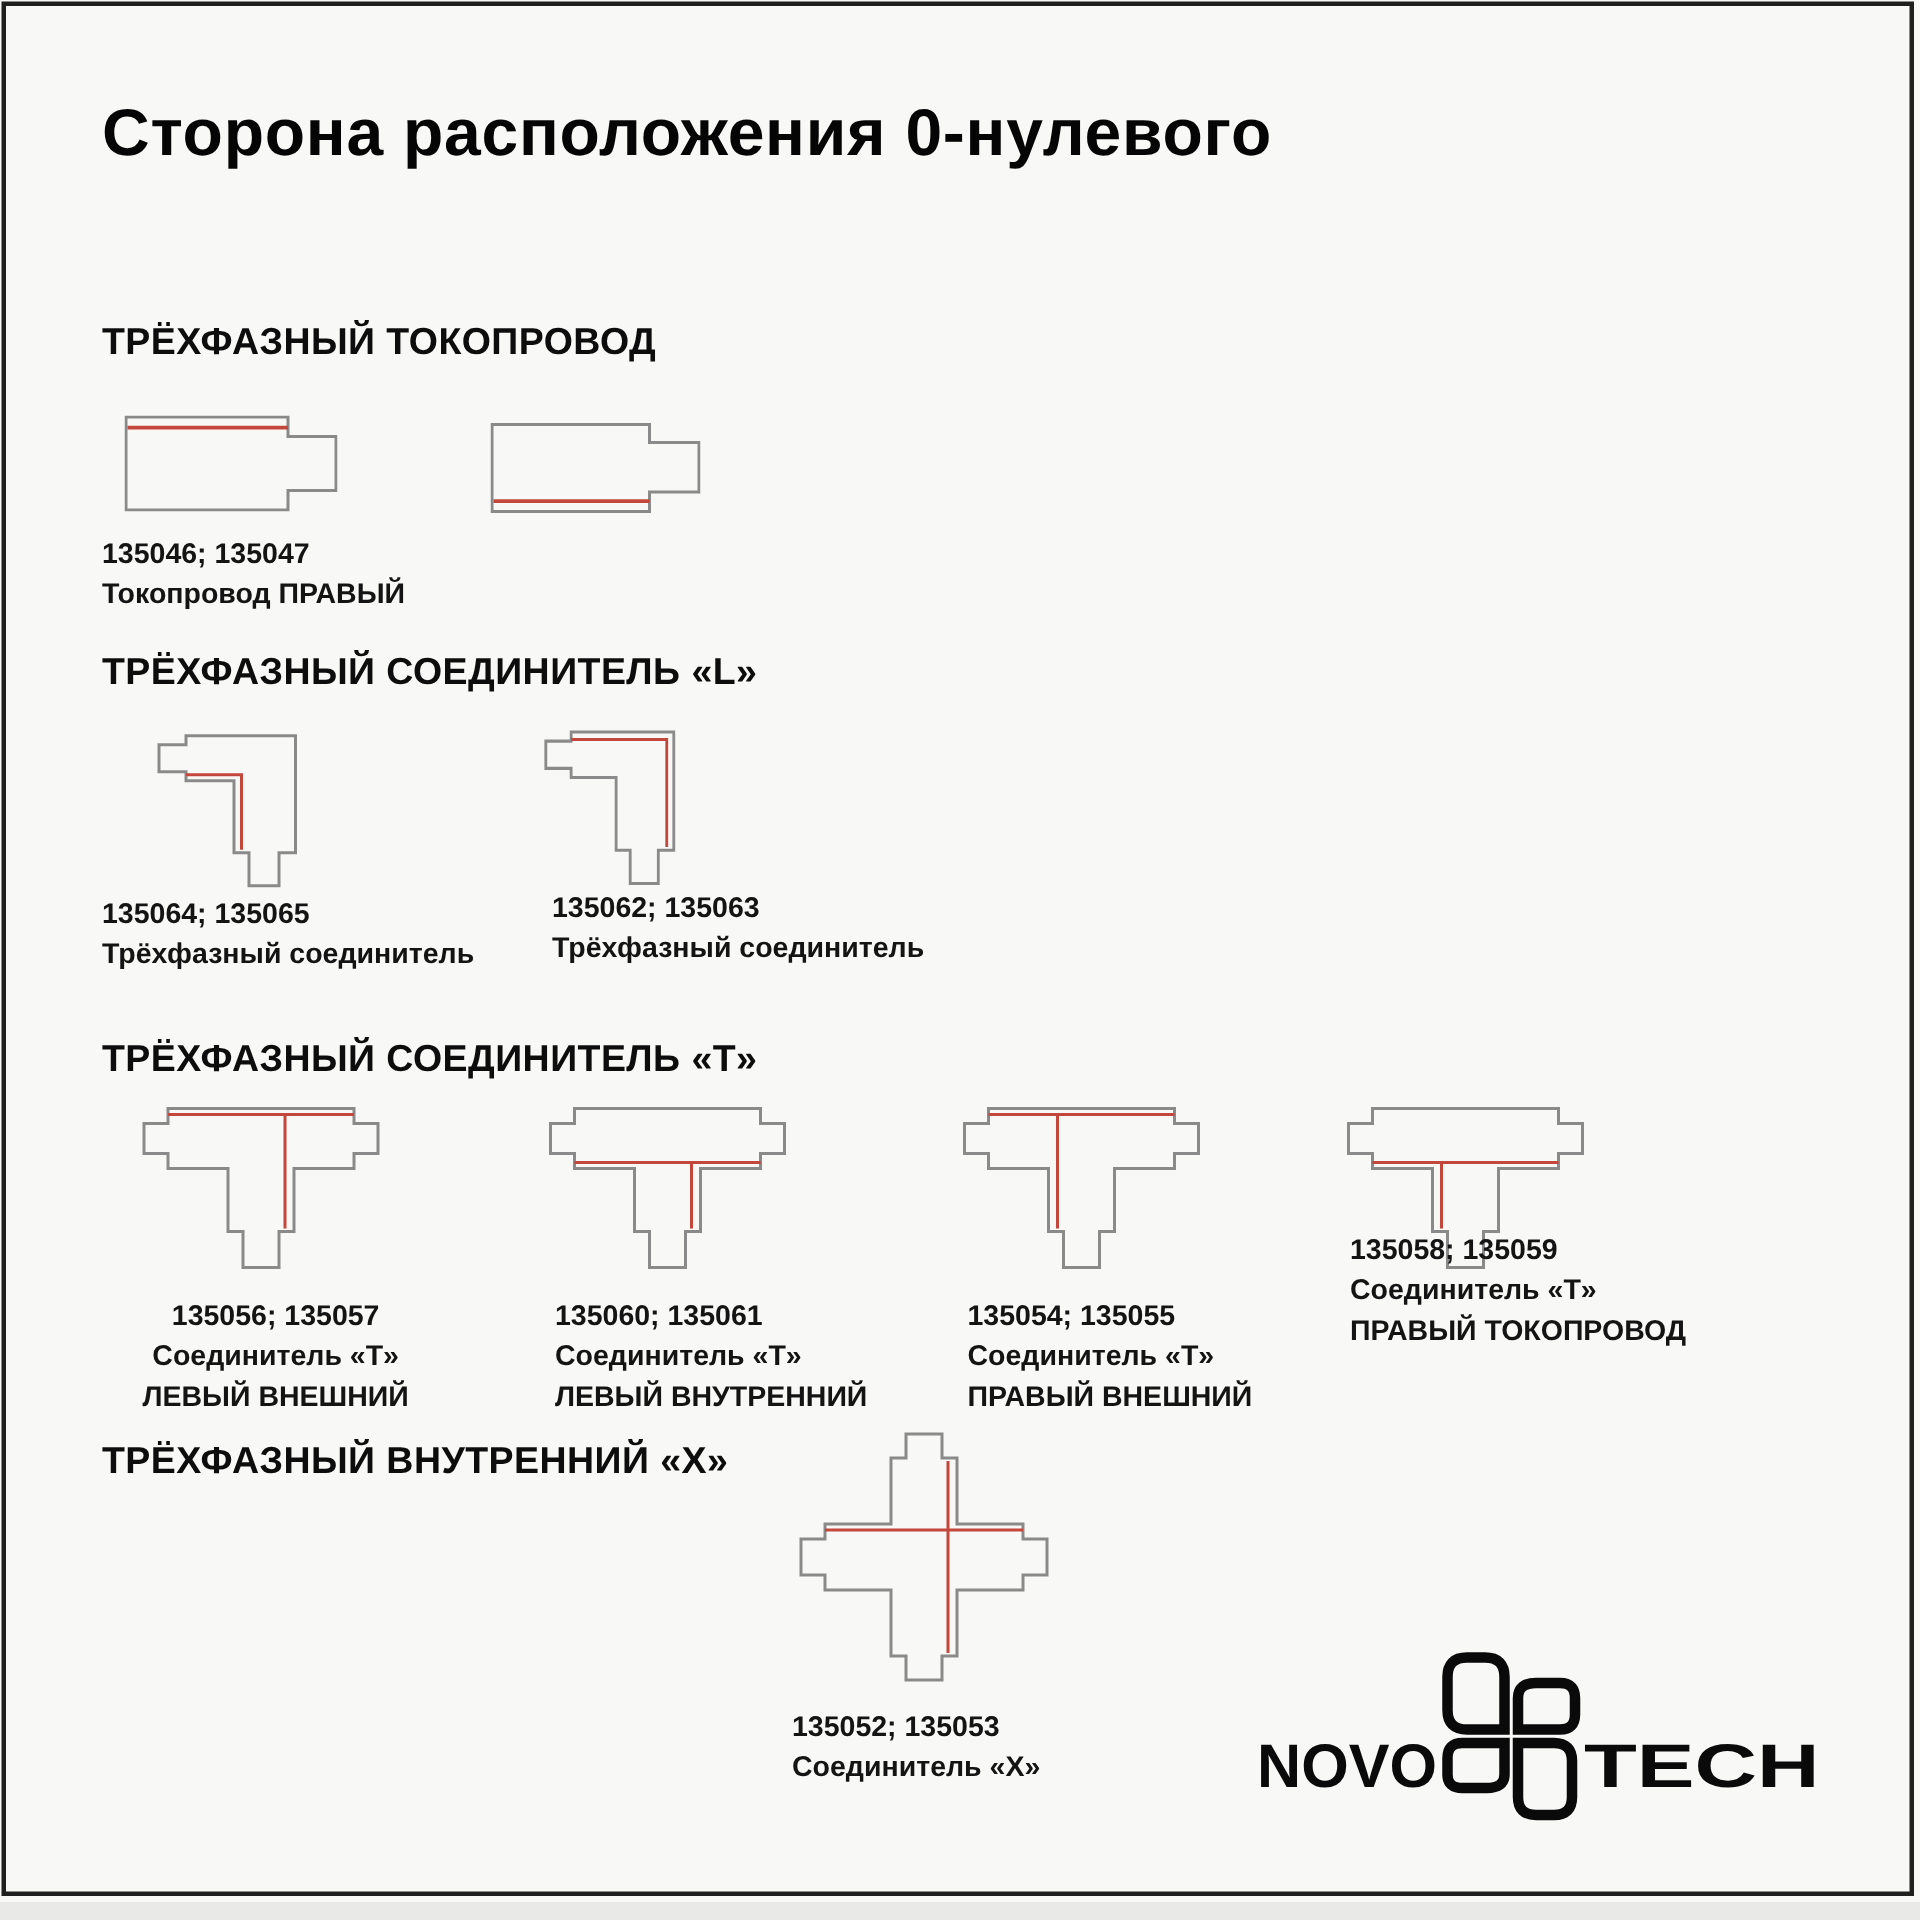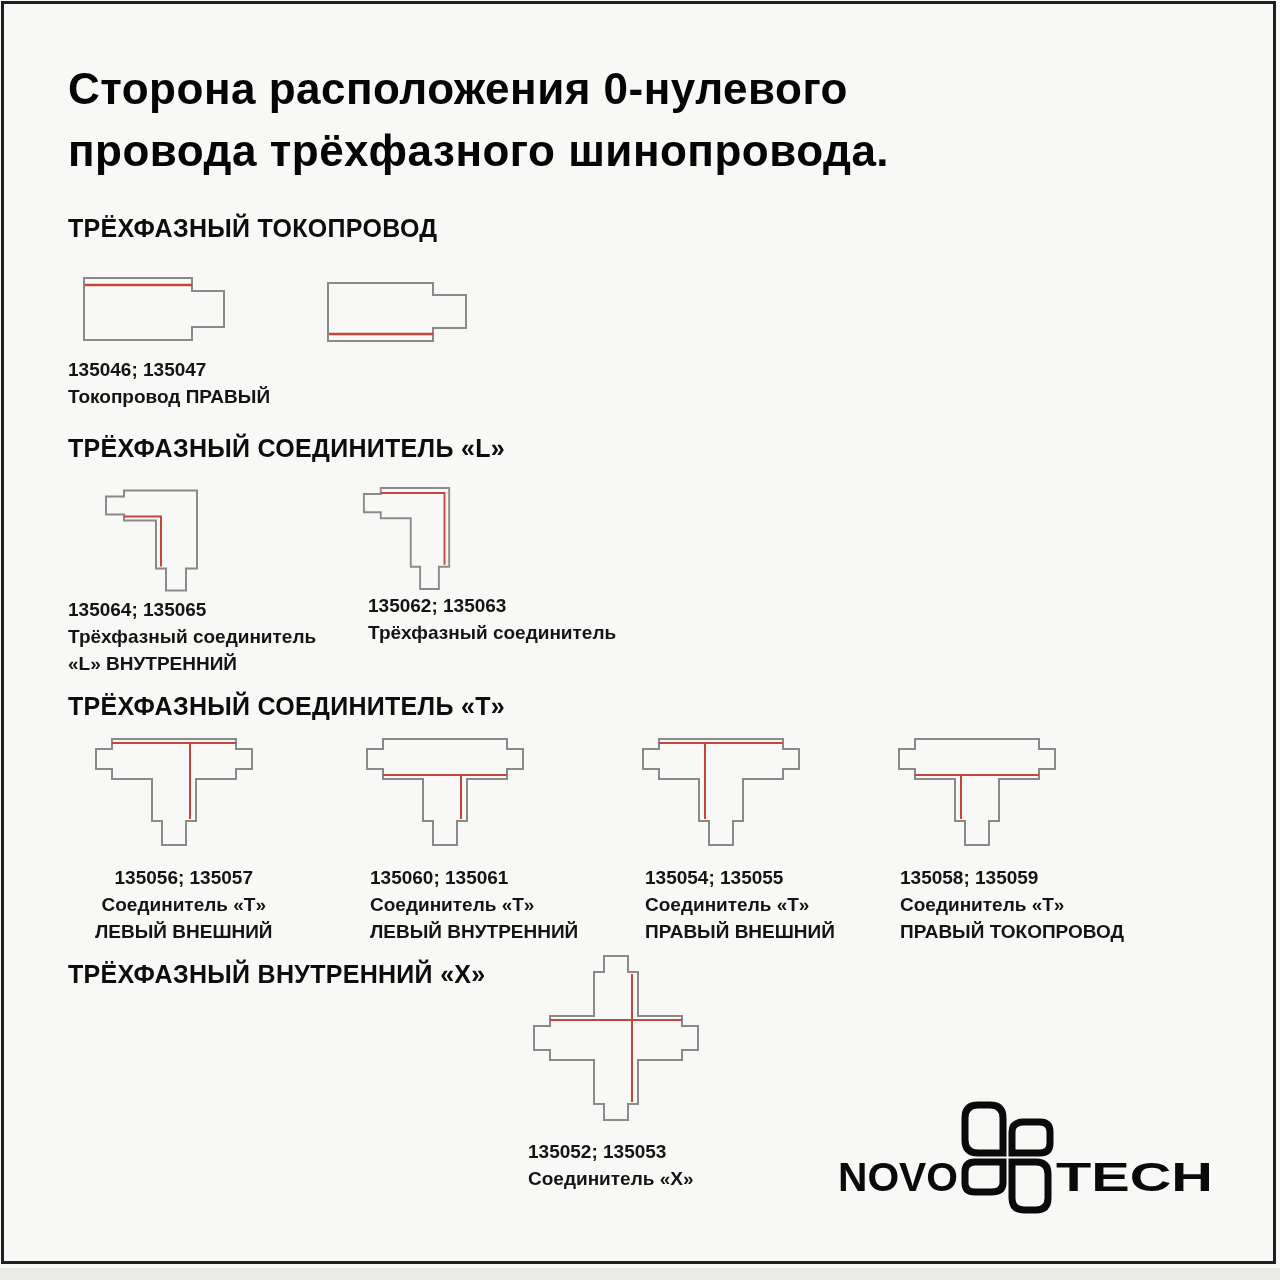--- a/index.html
+++ b/index.html
@@ -27,21 +27,20 @@
   .leaf{fill:#f8f8f6;stroke:#0a0a0a;stroke-width:7;}
 </style>
 </head>
 <body>
 
 <div class="page">
   <div class="frame"></div>
 
   <div class="title">
     <div>Сторона расположения 0-нулевого</div>
-    <div>провода трёхфазного шинопровода.</div>
   </div>
 
   <div class="sec-heading" style="top:214px;">ТРЁХФАЗНЫЙ ТОКОПРОВОД</div>
 
   <svg class="shape" style="left:83px;top:277px;" width="142" height="64" viewBox="0 0 142 64">
     <polygon class="outline" points="1,1 109,1 109,14 141,14 141,50 109,50 109,63 1,63"></polygon>
     <line class="neutral" x1="2" y1="8" x2="109" y2="8"></line>
   </svg>
 
   <svg class="shape" style="left:327px;top:282px;" width="140" height="60" viewBox="0 0 140 60">
@@ -62,21 +61,20 @@
   </svg>
 
   <svg class="shape" style="left:362px;top:486px;" width="105" height="106" viewBox="0 0 112 105" preserveAspectRatio="none">
     <polygon class="outline" points="20,2 93,2 93,80 82,80 82,102 62,102 62,80 52,80 52,32 20,32 20,26 2,26 2,8 20,8"></polygon>
     <polyline class="neutral" points="20,7 88,7 88,78" style="stroke-width:2;"></polyline>
   </svg>
 
   <div class="label" style="left:68px;top:596px;">
     <div>135064; 135065</div>
     <div>Трёхфазный соединитель</div>
-    <div>«L» ВНУТРЕННИЙ</div>
   </div>
   <div class="label" style="left:368px;top:592px;">
     <div>135062; 135063</div>
     <div>Трёхфазный соединитель</div>
   </div>
 
   <div class="sec-heading" style="top:692px;">ТРЁХФАЗНЫЙ СОЕДИНИТЕЛЬ «Т»</div>
 
   <svg class="shape" style="left:90px;top:733px;" width="168" height="118" viewBox="0 0 168 118">
     <polygon class="outline" points="22,6 146,6 146,16 162,16 162,36 146,36 146,46 106,46 106,88 96,88 96,112 72,112 72,88 62,88 62,46 22,46 22,36 6,36 6,16 22,16"></polygon>
@@ -110,21 +108,21 @@
   <div class="label" style="left:370px;top:864px;">
     <div>135060; 135061</div>
     <div>Соединитель «Т»</div>
     <div>ЛЕВЫЙ ВНУТРЕННИЙ</div>
   </div>
   <div class="label" style="left:645px;top:864px;">
     <div>135054; 135055</div>
     <div>Соединитель «Т»</div>
     <div>ПРАВЫЙ ВНЕШНИЙ</div>
   </div>
-  <div class="label" style="left:900px;top:864px;">
+  <div class="label" style="left:900px;top:820px;">
     <div>135058; 135059</div>
     <div>Соединитель «Т»</div>
     <div>ПРАВЫЙ ТОКОПРОВОД</div>
   </div>
 
   <div class="sec-heading" style="top:960px;">ТРЁХФАЗНЫЙ ВНУТРЕННИЙ «Х»</div>
 
   <svg class="shape" style="left:532px;top:954px;" width="168" height="168" viewBox="0 0 168 168">
     <polygon class="outline" points="72,2 96,2 96,18 106,18 106,62 150,62 150,72 166,72 166,96 150,96 150,106 106,106 106,150 96,150 96,166 72,166 72,150 62,150 62,106 18,106 18,96 2,96 2,72 18,72 18,62 62,62 62,18 72,18"></polygon>
     <line class="neutral" x1="100" y1="20" x2="100" y2="148" style="stroke-width:2;"></line>

